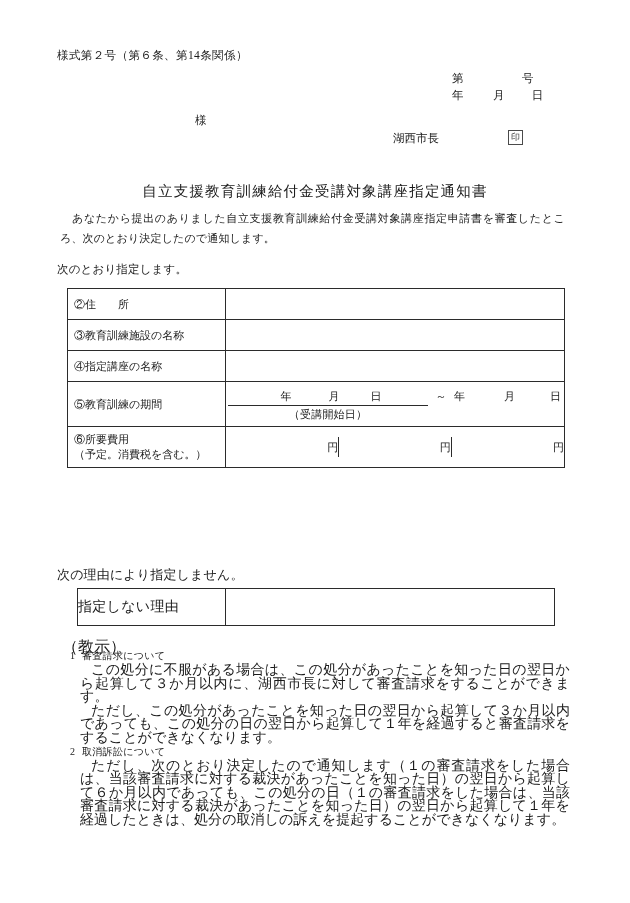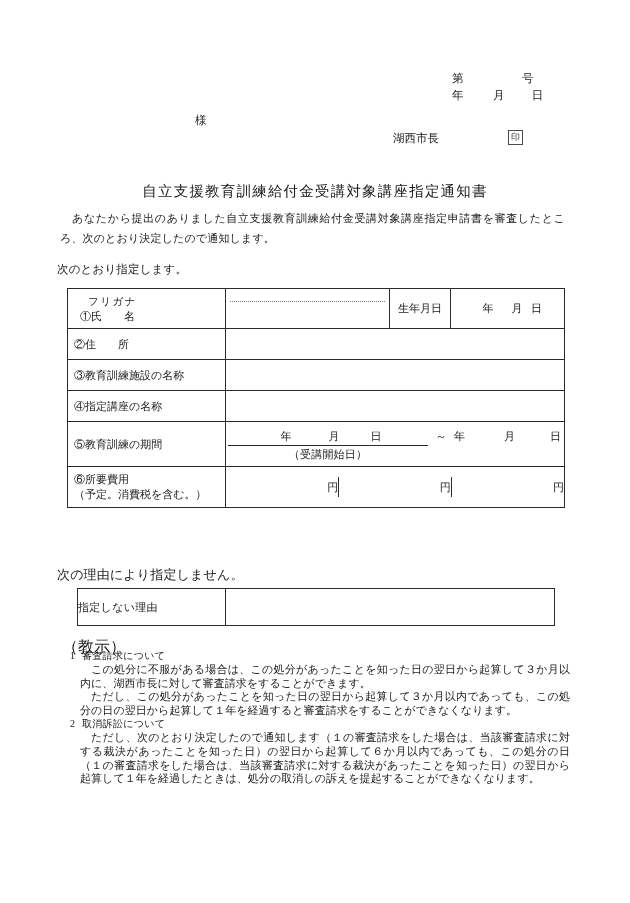--- a/index.html
+++ b/index.html
@@ -249,21 +249,21 @@
   .cost-label-2 { padding-left: 6px; }
 
   
   .reject-table {
     position: absolute;
     left: 77px;
     top: 588px;
     width: 477px;
     border-collapse: collapse;
     table-layout: fixed;
-    font-size: 11px;
+    font-size: 14px;
     border-radius: 18px;
   }
   .reject-table td {
     border: 1px solid #2b2b2b;
     height: 36px;
     padding: 0;
     vertical-align: middle;
   }
   .reject-label { padding-left: 10px; white-space: nowrap; letter-spacing: 0.3px; }
 
@@ -288,33 +288,34 @@
     padding-left: 20px;
     position: relative;
     letter-spacing: 0.3px;
     white-space: nowrap;
   }
   .instr-item-title .num {
     position: absolute;
     left: 8px;
   }
   .instr-para {
-    font-size: 11px;
+    font-size: 14px;
     line-height: 13.6px;
     padding-left: 18px;
     text-indent: 11px;
     text-align: justify;
     letter-spacing: 0.05px;
   }
 </style>
 </head>
 <body>
 
 <div class="page">
 
+  <div class="form-no">様式第２号（第６条、第14条関係）</div>
 
   <div class="doc-number-block">
     <div class="doc-number-line">
       <span class="dn-a">第</span>
       <span class="dn-b">号</span>
     </div>
   </div>
 
   <div class="date-line">
     <span class="dl-y">年</span>
@@ -332,37 +333,20 @@
   <div class="lead-designate">次のとおり指定します。</div>
 
   <table class="main-table">
     <colgroup>
       <col style="width:158px">
       <col style="width:164px">
       <col style="width:61px">
       <col style="width:114px">
     </colgroup>
     <tbody>
-      <tr>
-        <td class="name-label-cell">
-          <div class="lbl">
-            <div class="furigana">フリガナ</div>
-            <div class="namerow">
-              <span>①氏</span><span class="gap-w"></span><span>名</span>
-            </div>
-          </div>
-        </td>
-        <td class="name-input-cell">
-          <div class="furigana-divider"></div>
-        </td>
-        <td class="birth-label">生年月日</td>
-        <td class="birth-date">
-          <span class="bd-y">年</span><span class="bd-m">月</span><span>日</span>
-        </td>
-      </tr>
 
       <tr class="row-addr">
         <td>
           <div class="lbl"><span>②住</span><span class="gap-w"></span><span>所</span></div>
         </td>
         <td colspan="3"></td>
       </tr>
 
       <tr class="row-fac">
         <td>

